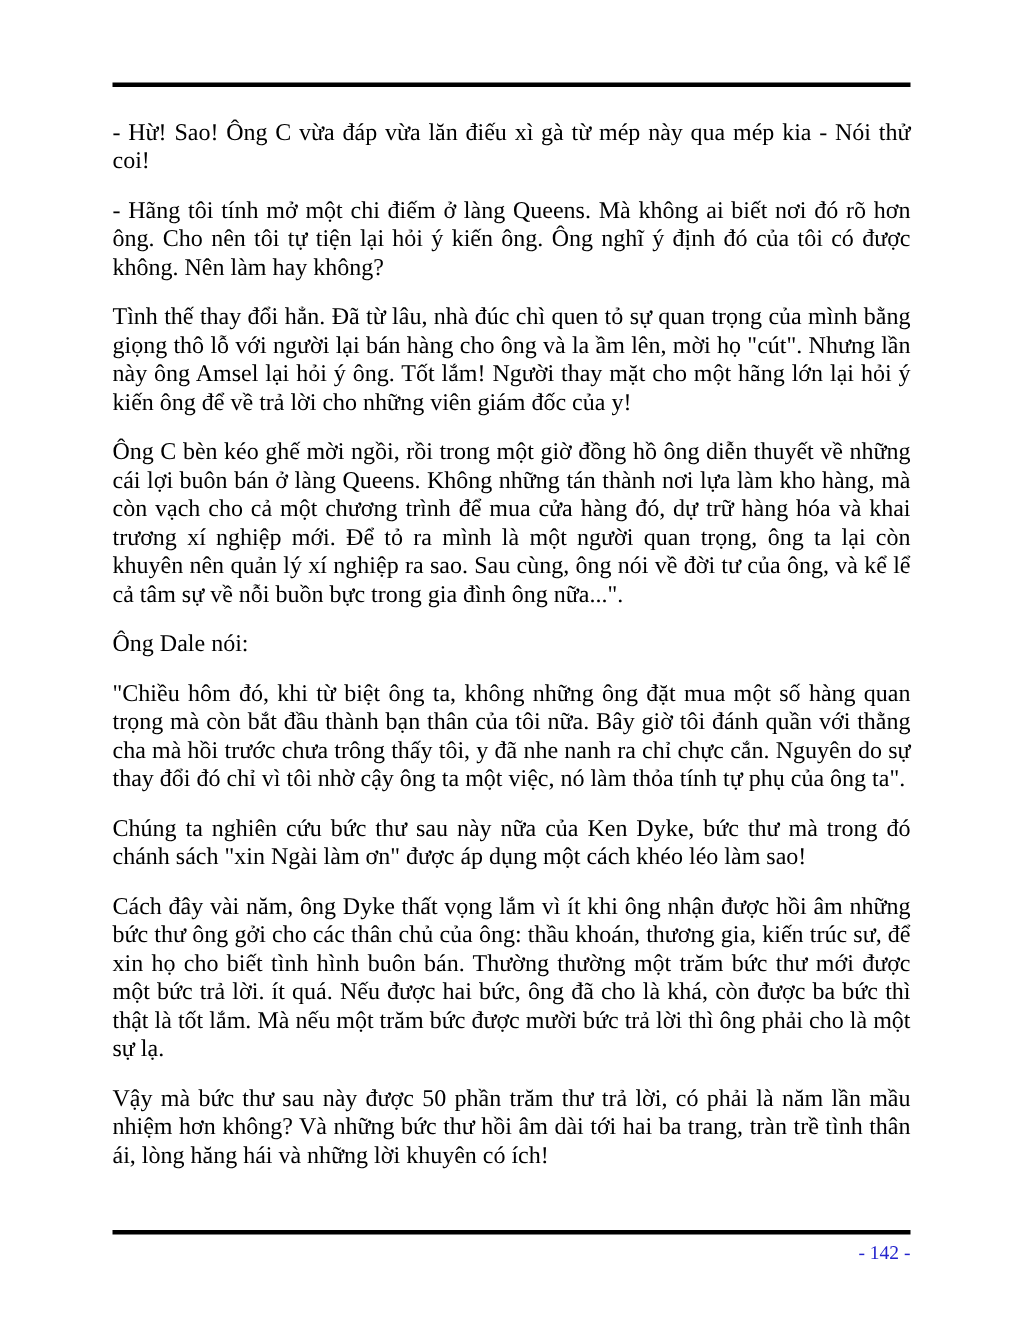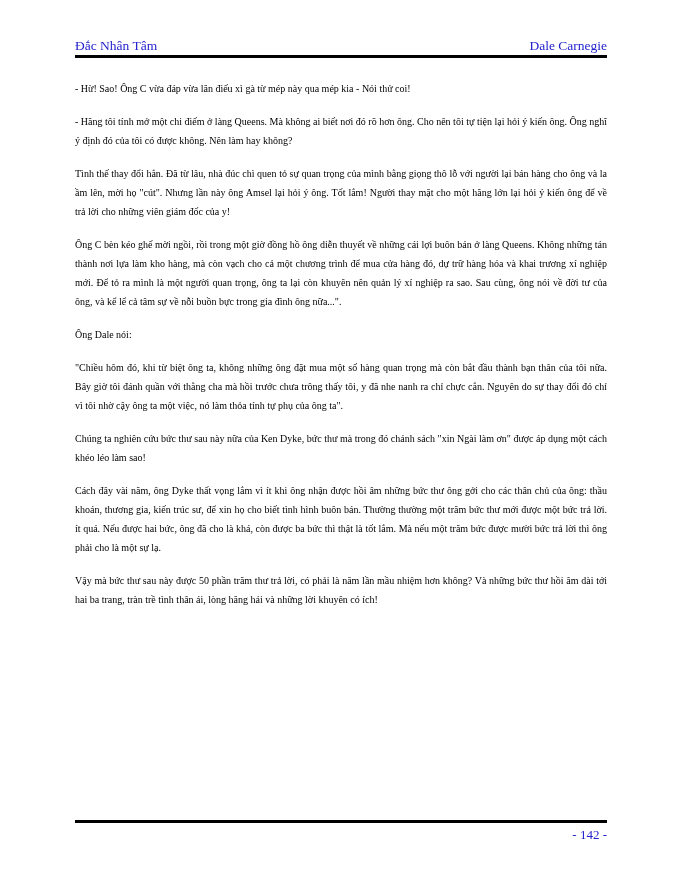--- a/index.html
+++ b/index.html
@@ -35,21 +35,21 @@
     height: 3px;
     background: #000000;
   }
   .header-rule { top: 55px; }
   .footer-rule { top: 820px; }
   .body-text {
     position: absolute;
     left: 75px;
     width: 532px;
     top: 79px;
-    font-size: 10px;
+    font-size: 16px;
     line-height: 19px;
     text-align: justify;
     color: #000000;
   }
   .body-text p {
     margin: 0 0 14px 0;
     padding: 0;
   }
   .page-footer {
     position: absolute;
@@ -59,24 +59,20 @@
     text-align: right;
     font-size: 13px;
     color: #2323cd;
   }
 </style>
 </head>
 <body>
 
 <div class="page">
 
-  <div class="page-header">
-    <span>Đắc Nhân Tâm</span>
-    <span>Dale Carnegie</span>
-  </div>
 
   <div class="rule header-rule"></div>
 
   <div class="body-text">
     <p>- Hừ! Sao! Ông C vừa đáp vừa lăn điếu xì gà từ mép này qua mép kia - Nói thử coi!</p>
     <p>- Hãng tôi tính mở một chi điếm ở làng Queens. Mà không ai biết nơi đó rõ hơn ông. Cho nên tôi tự tiện lại hỏi ý kiến ông. Ông nghĩ ý định đó của tôi có được không. Nên làm hay không?</p>
     <p>Tình thế thay đổi hẳn. Đã từ lâu, nhà đúc chì quen tỏ sự quan trọng của mình bằng giọng thô lỗ với người lại bán hàng cho ông và la ầm lên, mời họ "cút". Nhưng lần này ông Amsel lại hỏi ý ông. Tốt lắm! Người thay mặt cho một hãng lớn lại hỏi ý kiến ông để về trả lời cho những viên giám đốc của y!</p>
     <p>Ông C bèn kéo ghế mời ngồi, rồi trong một giờ đồng hồ ông diễn thuyết về những cái lợi buôn bán ở làng Queens. Không những tán thành nơi lựa làm kho hàng, mà còn vạch cho cả một chương trình để mua cửa hàng đó, dự trữ hàng hóa và khai trương xí nghiệp mới. Để tỏ ra mình là một người quan trọng, ông ta lại còn khuyên nên quản lý xí nghiệp ra sao. Sau cùng, ông nói về đời tư của ông, và kể lể cả tâm sự về nỗi buồn bực trong gia đình ông nữa...".</p>
     <p>Ông Dale nói:</p>
     <p>"Chiều hôm đó, khi từ biệt ông ta, không những ông đặt mua một số hàng quan trọng mà còn bắt đầu thành bạn thân của tôi nữa. Bây giờ tôi đánh quần với thằng cha mà hồi trước chưa trông thấy tôi, y đã nhe nanh ra chỉ chực cắn. Nguyên do sự thay đổi đó chỉ vì tôi nhờ cậy ông ta một việc, nó làm thỏa tính tự phụ của ông ta".</p>

